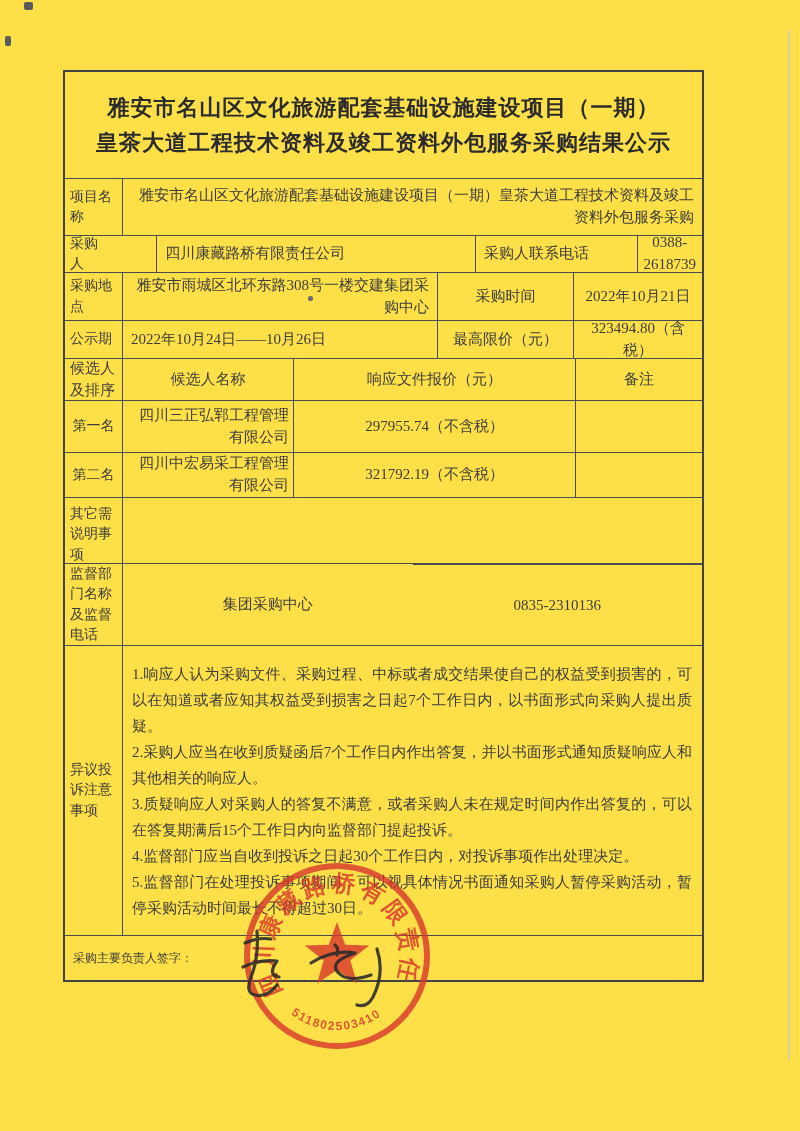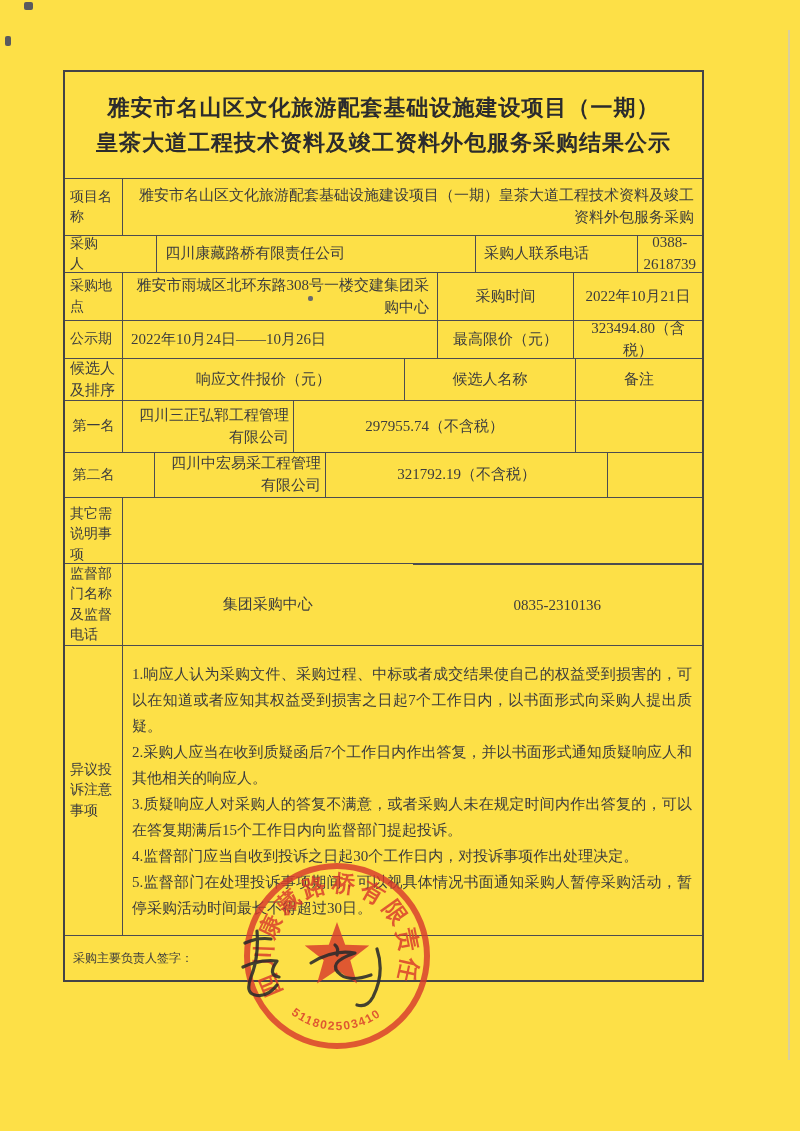--- a/index.html
+++ b/index.html
@@ -87,35 +87,35 @@
 
     <div class="row h-r4">
       <div class="cell nol lab">公示期</div>
       <div class="cell left w-c2a">2022年10月24日——10月26日</div>
       <div class="cell center w-c3a">最高限价（元）</div>
       <div class="cell center grow">323494.80（含税）</div>
     </div>
 
     <div class="row h-r5">
       <div class="cell nol lab hdr">候选人及排序</div>
+      <div class="cell center w-nameb hdr">候选人名称</div>
       <div class="cell center w-priceb hdr">响应文件报价（元）</div>
-      <div class="cell center w-nameb hdr">候选人名称</div>
       <div class="cell center grow hdr">备注</div>
     </div>
 
     <div class="row h-r6">
       <div class="cell nol lab ctr">第一名</div>
       <div class="cell left w-nameb" style="padding:4px 4px;">四川三正弘郓工程管理有限公司</div>
       <div class="cell center w-priceb">297955.74（不含税）</div>
       <div class="cell center grow"></div>
     </div>
 
     <div class="row h-r7">
       <div class="cell nol lab ctr">第二名</div>
-      <div class="cell left w-nameb" style="padding:4px 4px;margin-left:32px;">四川中宏易采工程管理有限公司</div>
+      <div class="cell left w-nameb" style="padding:4px 4px;">四川中宏易采工程管理有限公司</div>
       <div class="cell center w-priceb">321792.19（不含税）</div>
       <div class="cell center grow"></div>
     </div>
 
     <div class="row h-r8">
       <div class="cell nol lab top">其它需说明事项</div>
       <div class="cell left grow"></div>
     </div>
 
     <div class="row h-r9">

